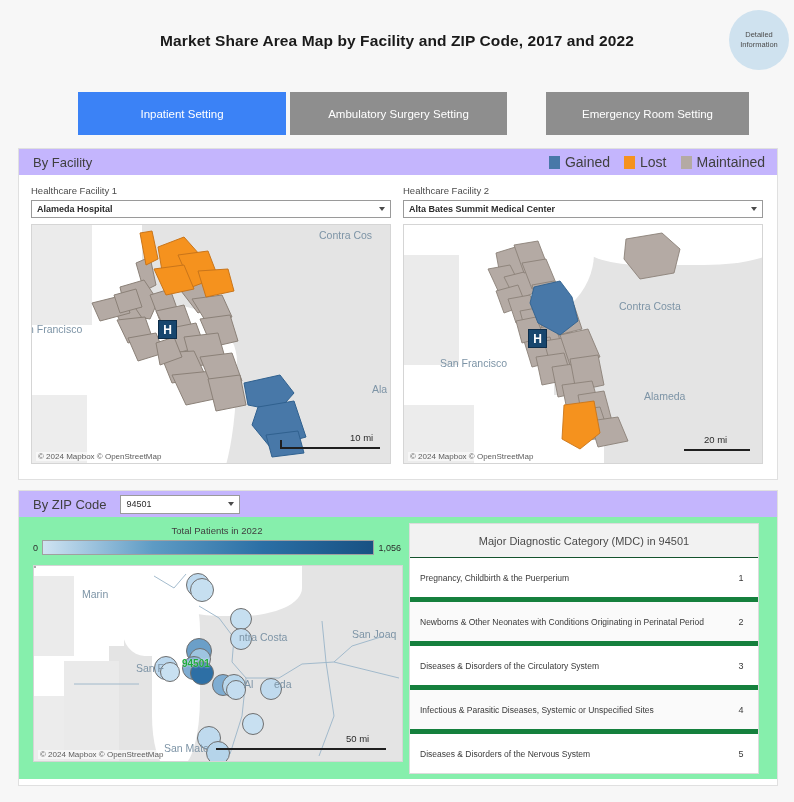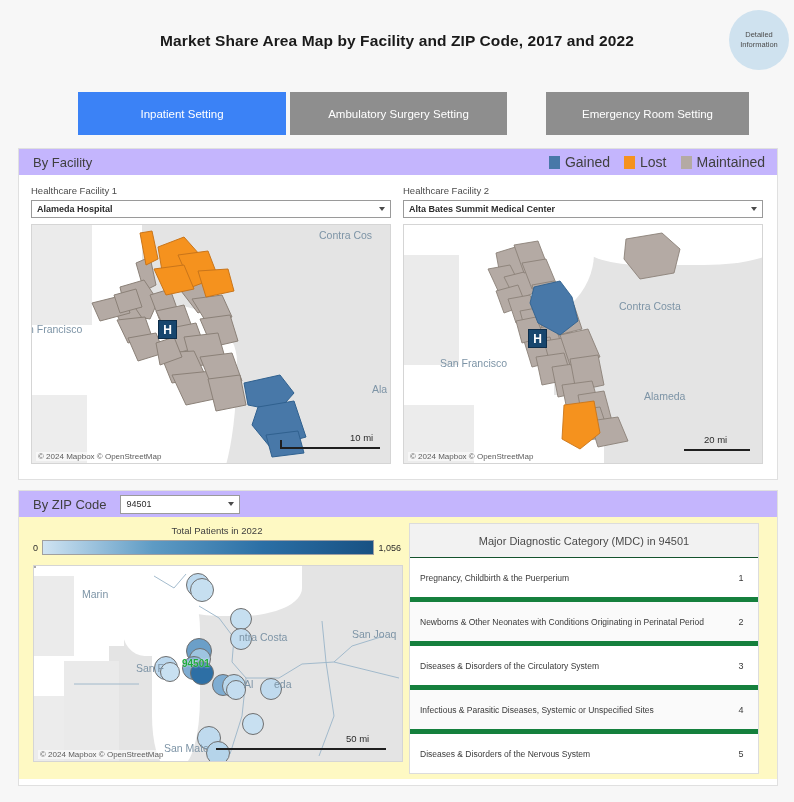--- a/index.html
+++ b/index.html
@@ -147,21 +147,21 @@
     line-height: 1;
   }
 
   
   #zip-head-select {
     margin-left: 14px; width: 118px; height: 17px;
     border: 1px solid #9a9a9a; background: #ffffff;
     position: relative; display: flex; align-items: center;
     cursor: pointer;
   }
-  #zip-body { position: relative; height: 262px; background: #fef9c3; }
+  #zip-body { position: relative; height: 262px; background: #86efac; }
 
   #zip-legend { position: absolute; left: 14px; top: 8px; width: 368px; }
   #zip-legend-title {
     text-align: center; font-size: 9.5px; color: #3f3f3f; margin-bottom: 4px;
   }
   #zip-legend-row { display: flex; align-items: center; gap: 4px; }
   #zip-legend-min, #zip-legend-max { font-size: 9px; color: #2b2b2b; }
   #zip-gradient {
     flex: 1; height: 13px; border: 1px solid #a0a0a0;
   }

